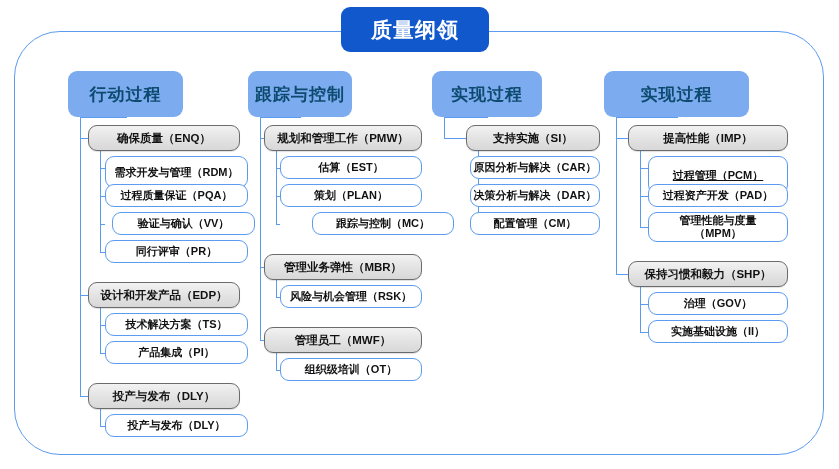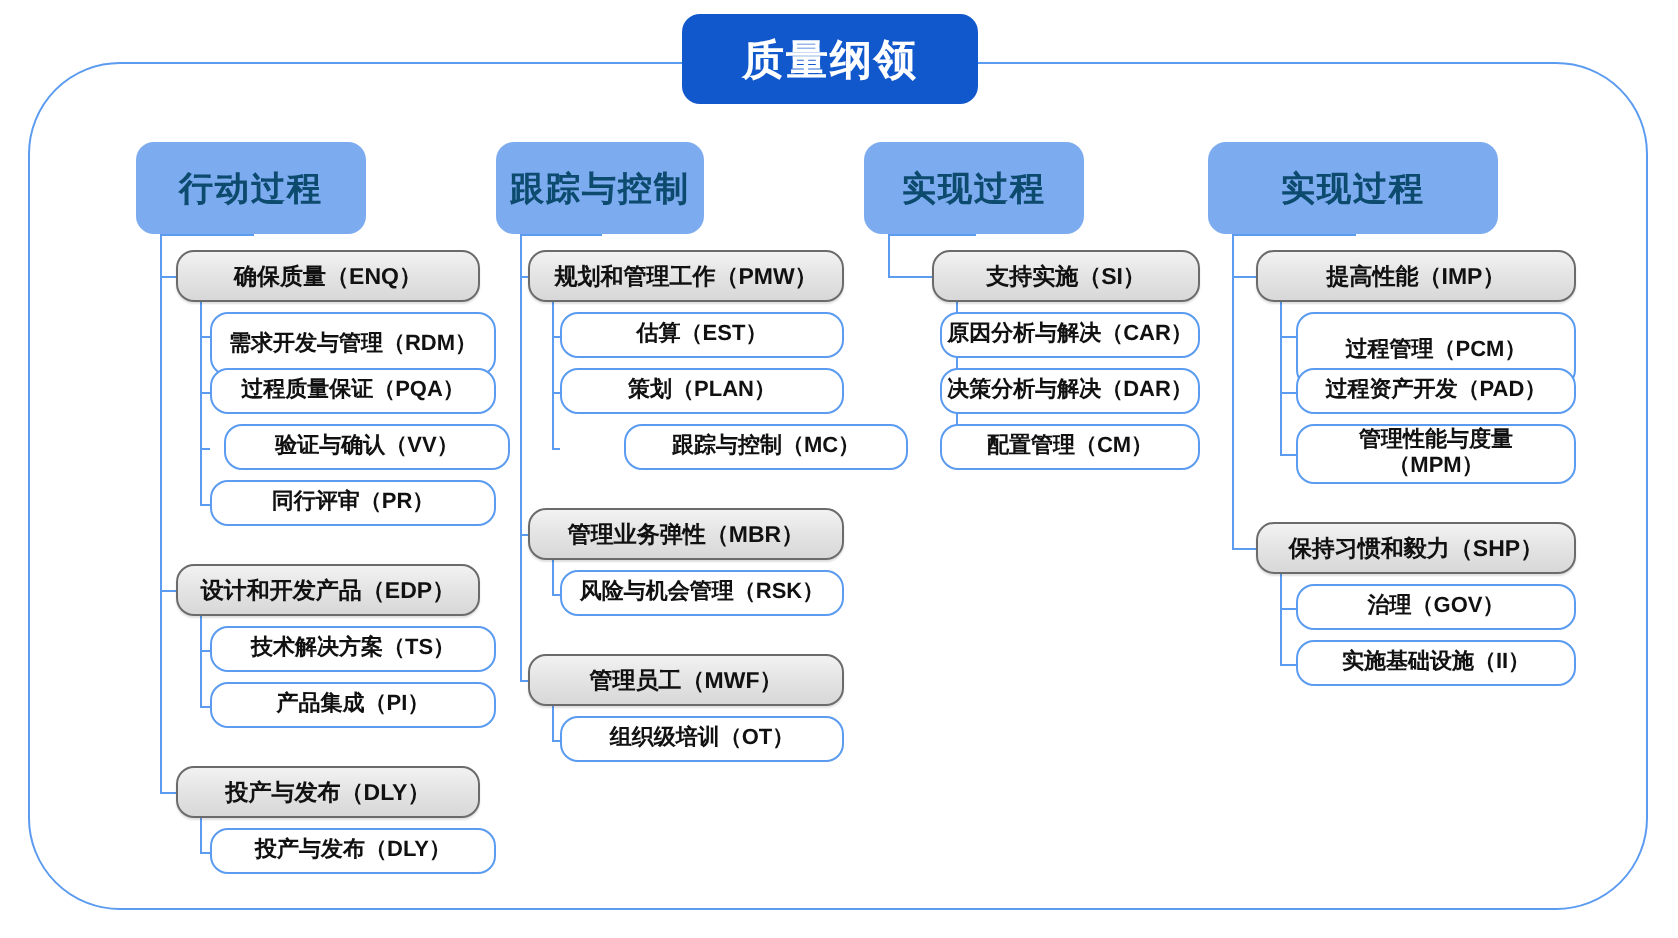--- a/index.html
+++ b/index.html
@@ -151,21 +151,21 @@
       <div class="ln h" style="left: 478px; top: 196px;"></div>
       <div class="cbox" style="left: 470px; top: 212px; width: 130px; height: 23px;">配置管理（CM）</div>
       <div class="ln h" style="left: 478px; top: 224px;"></div>
       <div class="ln v" style="left: 478px; top: 151px; height: 73px;"></div>
       <div class="ln v" style="left: 444px; top: 117px; height: 21px;"></div>
       <div class="ln v" style="left: 487px; top: 116px; height: 2px;"></div>
       <div class="ln h" style="left: 444px; top: 117px; width: 44px;"></div>
       <div class="col-head" style="left: 604px; top: 71px; width: 145px;">实现过程</div>
       <div class="pbox" style="left: 628px; top: 125px; width: 160px; height: 26px;">提高性能（IMP）</div>
       <div class="ln h" style="left: 616px; top: 138px; width: 12px;"></div>
-      <div class="cbox" style="left: 648px; top: 156px; width: 140px; height: 38px;">过程管理（PCM）</div>
+      <div class="cbox" style="left: 648px; top: 156px; width: 140px; height: 38px; text-decoration: underline;">过程管理（PCM）</div>
       <div class="ln h" style="left: 640px; top: 168px; width: 8px;"></div>
       <div class="cbox" style="left: 648px; top: 184px; width: 140px; height: 23px;">过程资产开发（PAD）</div>
       <div class="ln h" style="left: 640px; top: 196px; width: 8px;"></div>
       <div class="cbox" style="left: 648px; top: 212px; width: 140px; height: 30px;">管理性能与度量<br>（MPM）</div>
       <div class="ln h" style="left: 640px; top: 227px; width: 8px;"></div>
       <div class="ln v" style="left: 640px; top: 151px; height: 76px;"></div>
       <div class="pbox" style="left: 628px; top: 261px; width: 160px; height: 26px;">保持习惯和毅力（SHP）</div>
       <div class="ln h" style="left: 616px; top: 274px; width: 12px;"></div>
       <div class="cbox" style="left: 648px; top: 292px; width: 140px; height: 23px;">治理（GOV）</div>
       <div class="ln h" style="left: 640px; top: 304px; width: 8px;"></div>

